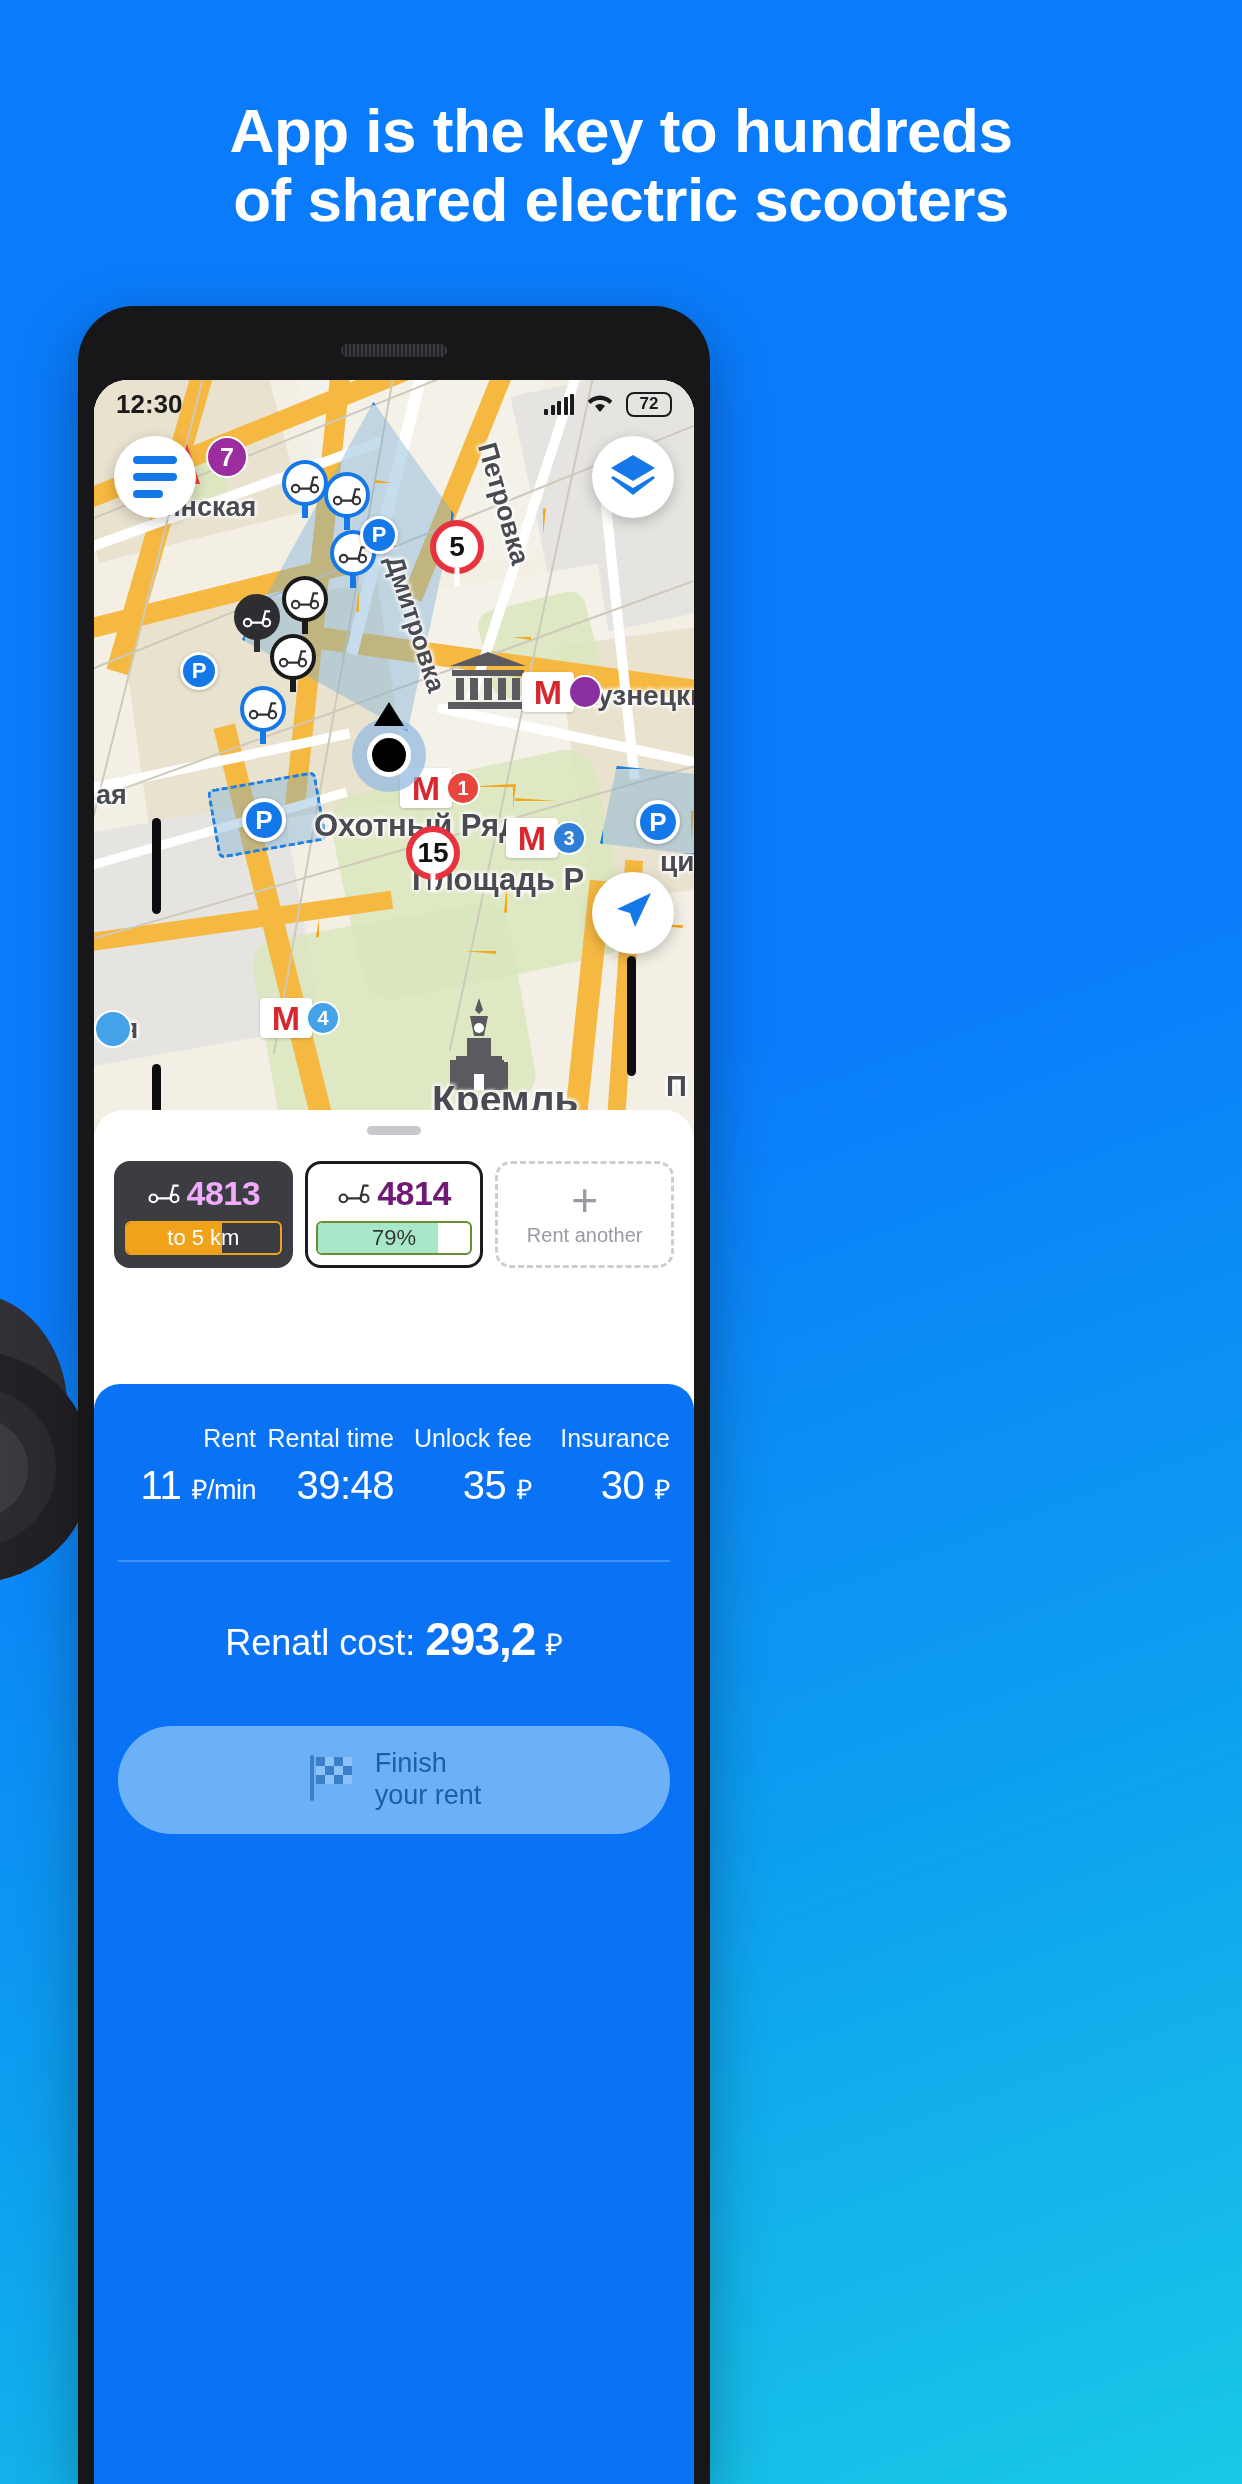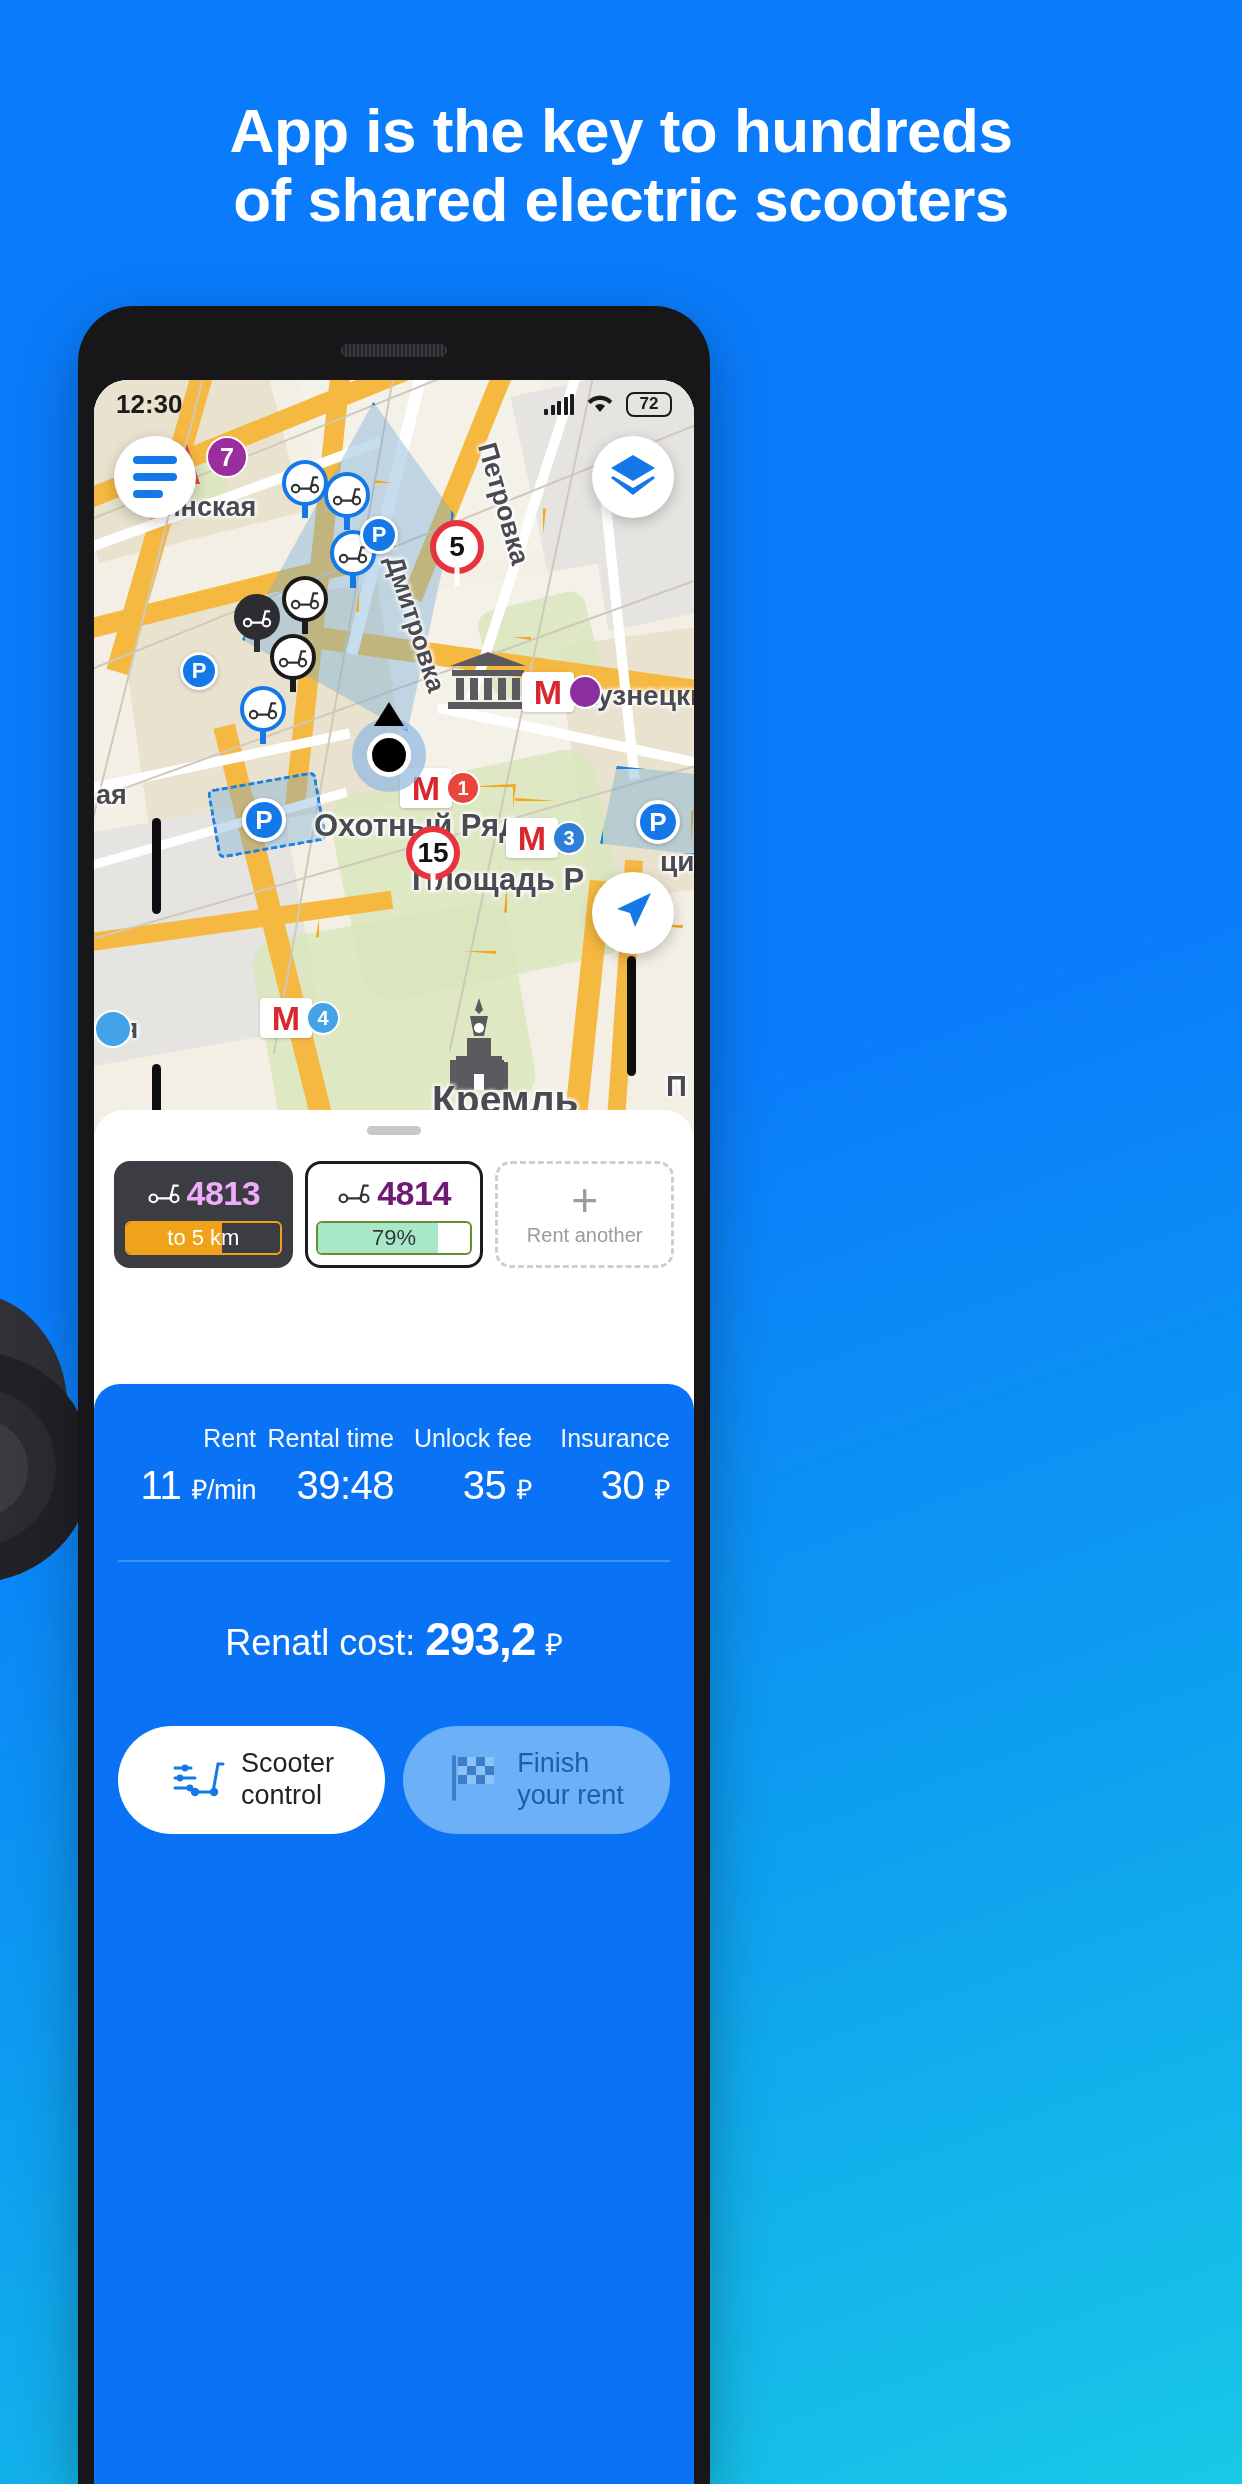--- a/index.html
+++ b/index.html
@@ -665,38 +665,20 @@
 
         <div class="divider"></div>
 
         <div class="total">
           <span>Renatl cost:</span>
           <b>293,2</b>
           <span class="u">₽</span>
         </div>
 
         <div class="actions">
-          <div class="btn white">
-            <span>
-              <svg width="56" height="44" viewBox="0 0 56 44" fill="none" stroke="#1478e8" stroke-width="3" stroke-linecap="round">
-                <path d="M6 12 h16 M6 22 h20 M6 32 h12"></path>
-                <circle cx="16" cy="12" r="3.4" fill="#1478e8" stroke="none"></circle>
-                <circle cx="11" cy="22" r="3.4" fill="#1478e8" stroke="none"></circle>
-                <circle cx="21" cy="32" r="3.4" fill="#1478e8" stroke="none"></circle>
-                <path d="M26 36 h18"></path>
-                <path d="M44 36 L49 8 h5"></path>
-                <circle cx="26" cy="36" r="4.2" fill="#1478e8" stroke="none"></circle>
-                <circle cx="45" cy="36" r="4.2" fill="#1478e8" stroke="none"></circle>
-              </svg>
-            </span>
-            <span class="t">
-              <span>Scooter</span><br>
-              <span>control</span>
-            </span>
-          </div>
 
           <div class="btn ghost">
             <span>
               <svg width="52" height="50" viewBox="0 0 52 50">
                 <rect x="3" y="2" width="4" height="46" rx="2" fill="#3a7fc8"></rect>
                 <g fill="#3a7fc8">
                   <rect x="9" y="4" width="9" height="9"></rect>
                     <rect x="27" y="4" width="9" height="9"></rect>
                   <rect x="18" y="13" width="9" height="9"></rect>
                     <rect x="36" y="13" width="9" height="9"></rect>

